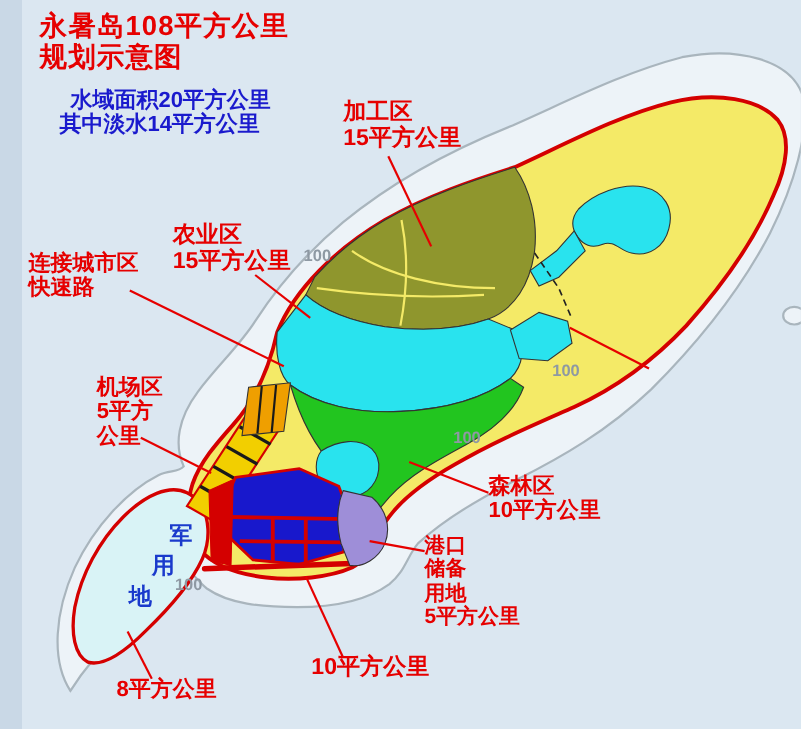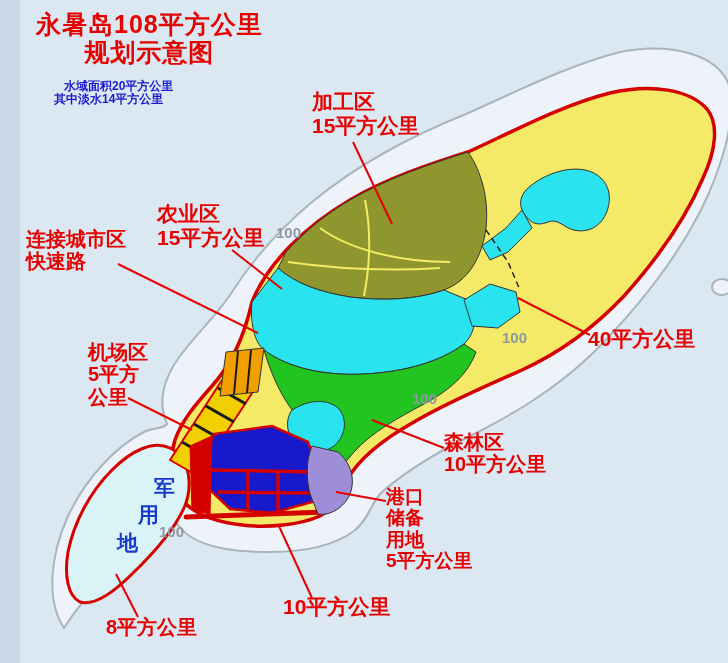--- a/index.html
+++ b/index.html
@@ -11,21 +11,21 @@
   }
   .stage svg{position:absolute;left:0;top:0;}
   .txt{
     position:absolute;font-weight:bold;line-height:1.12;white-space:nowrap;
     font-family:"Liberation Sans",sans-serif;
   }
   .red{color:var(--label_red,#e60000);}
   .blue{color:var(--note_blue,#1a1acd);}
   .navy{color:var(--military_text_blue,#1a3acc);}
   .gray{color:var(--depth_gray,#8e99a3);}
-  .ctr{text-align:center;}
+  .ctr{}
 </style>
 </head>
 <body>
 
 <div class="stage">
 
   <svg width="728" height="663" viewBox="0 0 728 663">
 
     <rect x="0" y="0" width="728" height="663" style="fill:var(--sea)"></rect>
 
@@ -102,21 +102,21 @@
     <line x1="366" y1="501" x2="316" y2="492" style="stroke:var(--label_red);stroke-width:2"></line>
     <line x1="292" y1="598" x2="258" y2="524" style="stroke:var(--label_red);stroke-width:2"></line>
     <line x1="118" y1="617" x2="96" y2="574" style="stroke:var(--label_red);stroke-width:2"></line>
   </svg>
 
   <div class="txt red" style="left:16px;top:10px;font-size:25px;letter-spacing:1px">
     <div>永暑岛108平方公里</div>
     <div class="ctr">规划示意图</div>
   </div>
 
-  <div class="txt blue" style="left:34px;top:80px;font-size:12px">
+  <div class="txt blue" style="left:34px;top:80px;font-size:20px">
     <div style="padding-left:10px">水域面积20平方公里</div>
     <div>其中淡水14平方公里</div>
   </div>
 
   <div class="txt red" style="left:292px;top:90px;font-size:21px">
     <div>加工区</div>
     <div>15平方公里</div>
   </div>
 
   <div class="txt red" style="left:137px;top:202px;font-size:21px">
@@ -129,21 +129,20 @@
     <div>快速路</div>
   </div>
 
   <div class="txt red" style="left:68px;top:341px;font-size:20px">
     <div>机场区</div>
     <div>5平方</div>
     <div>公里</div>
   </div>
 
   <div class="txt red" style="left:568px;top:327px;font-size:21px">
-    <div>40平方公里</div>
   </div>
 
   <div class="txt red" style="left:424px;top:431px;font-size:20px">
     <div>森林区</div>
     <div>10平方公里</div>
   </div>
 
   <div class="txt red" style="left:366px;top:486px;font-size:19px">
     <div>港口</div>
     <div>储备</div>

